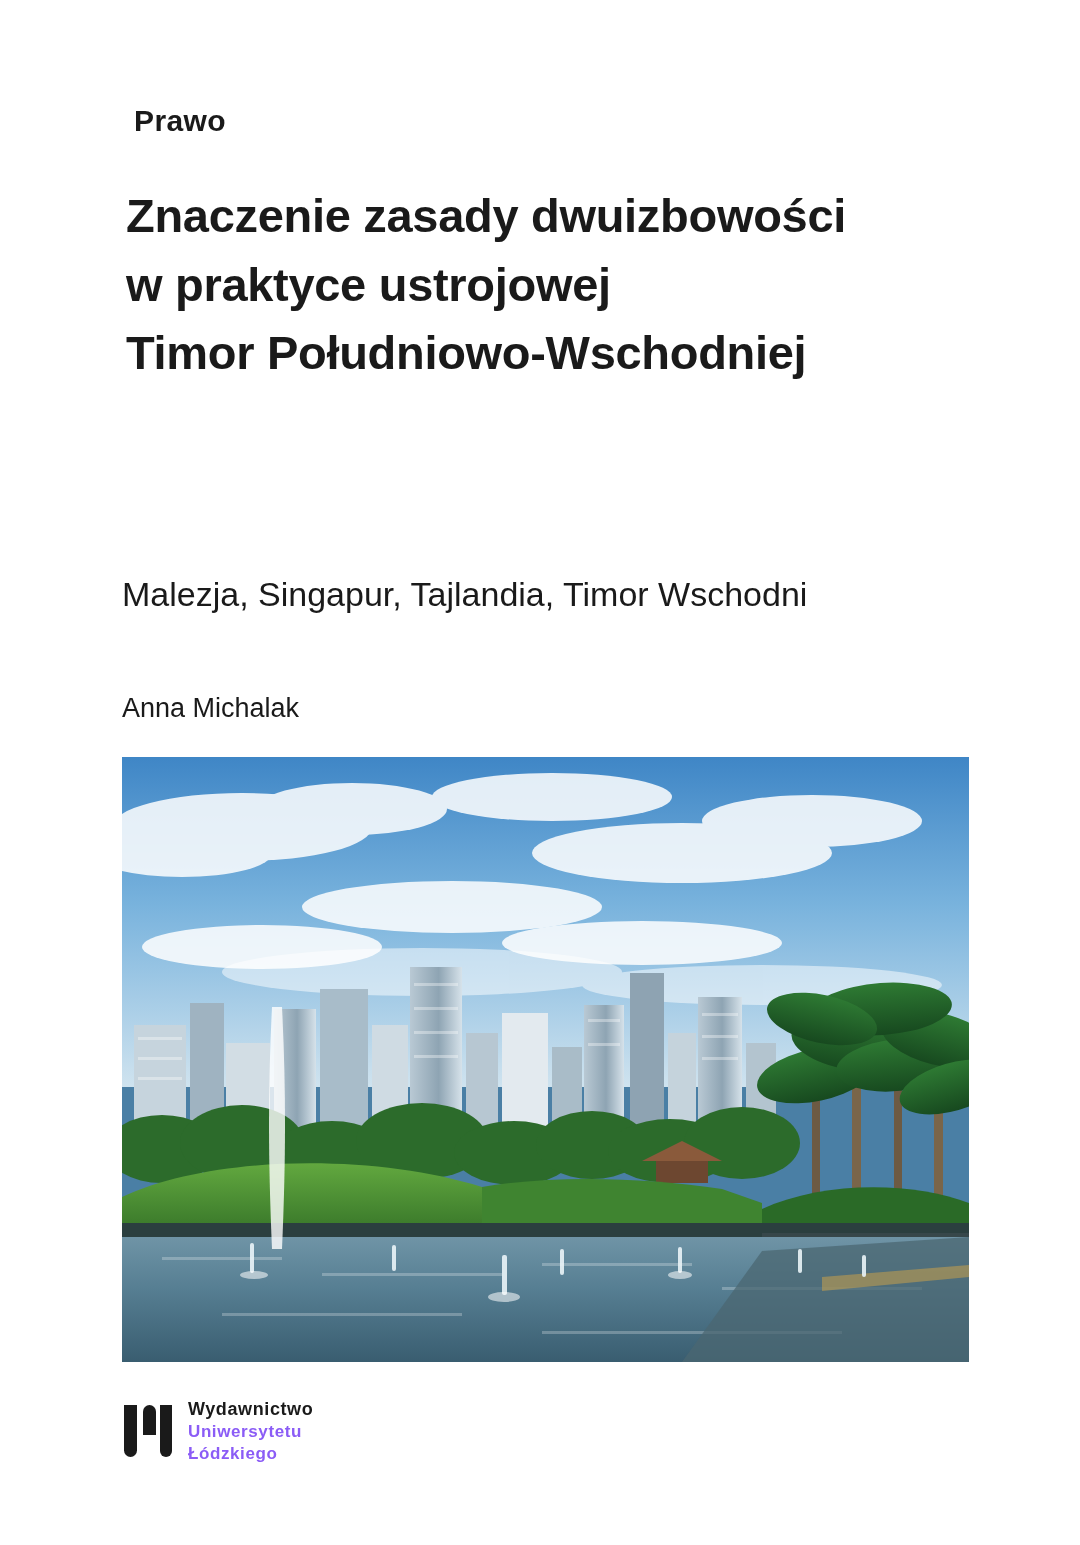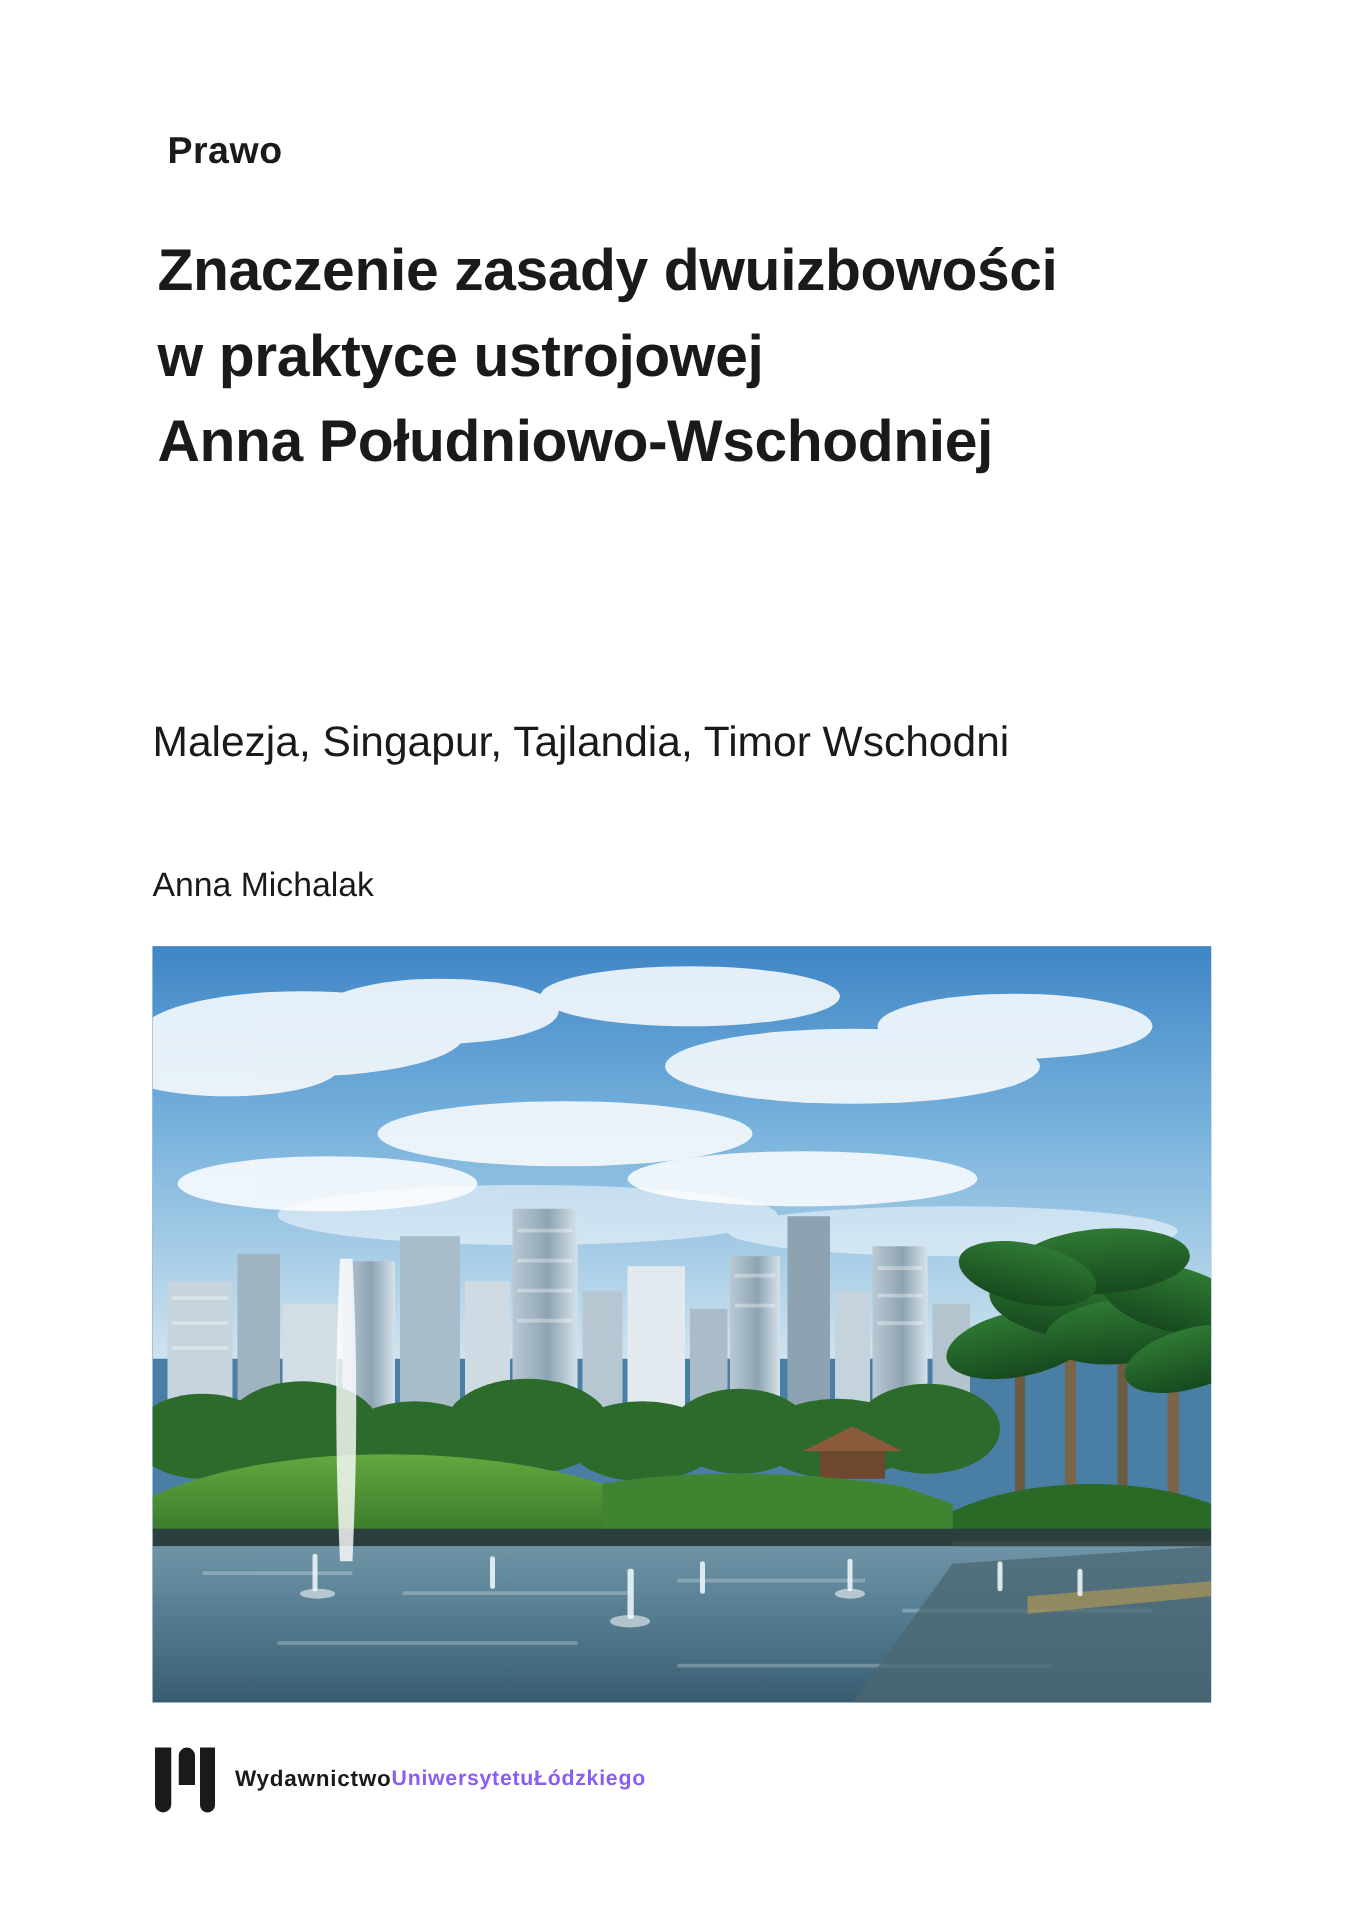--- a/index.html
+++ b/index.html
@@ -99,38 +99,38 @@
   .pub-mark .bar {
     position: absolute;
     background: #1a1a1a;
   }
   .pub-mark .b1 { left: 0;    top: 0;  width: 13px; height: 52px; border-radius: 0 0 7px 7px; }
   .pub-mark .b2 { left: 19px; top: 0;  width: 13px; height: 30px; border-radius: 7px 7px 0 0; }
   .pub-mark .b3 { left: 36px; top: 0;  width: 12px; height: 52px; border-radius: 0 0 7px 7px; }
 
   .pub-text {
     display: flex;
-    flex-direction: row;
+    flex-direction: column;
     line-height: 1.28;
   }
   .pub-text .l1 { font-size: 18px; font-weight: bold; letter-spacing: 0.6px; color: #1a1a1a; }
   .pub-text .l2,
   .pub-text .l3 { font-size: 17px; font-weight: bold; letter-spacing: 0.6px; color: #8b5cf6; }
 </style>
 </head>
 <body>
 
 <div class="cover">
 
   <div class="series">Prawo</div>
 
   <div class="title-block">
     <div class="title-line">Znaczenie zasady dwuizbowości</div>
     <div class="title-line">w praktyce ustrojowej</div>
-    <div class="title-line">Anna Południowo-Wschodniej</div>
+    <div class="title-line">Timor Południowo-Wschodniej</div>
   </div>
 
   <div class="subtitle">Malezja, Singapur, Tajlandia, Timor Wschodni</div>
 
   <div class="author">Anna Michalak</div>
 
   <div class="photo">
     <svg viewBox="0 0 847 605" preserveAspectRatio="xMidYMid slice">
       <defs>
         <linearGradient id="skyGrad" x1="0" y1="0" x2="0" y2="1">

